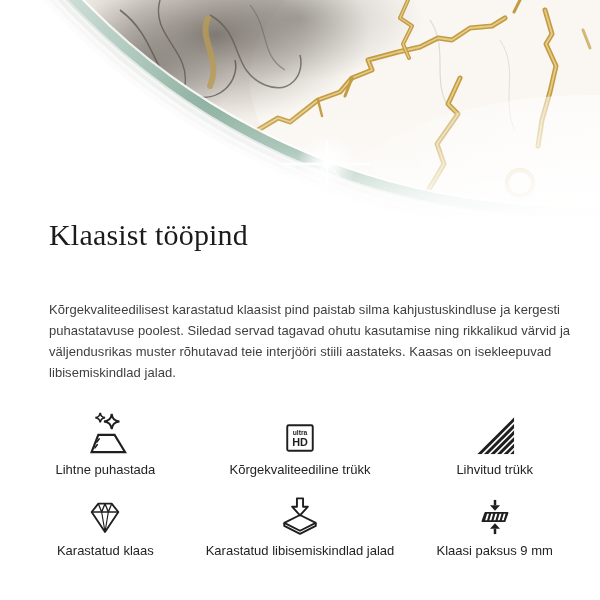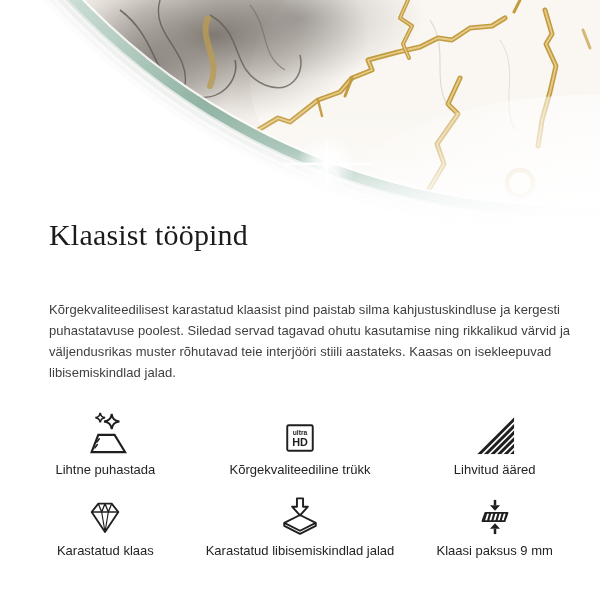--- a/index.html
+++ b/index.html
@@ -185,21 +185,21 @@
           <g clip-path="url(#triclip)" stroke="#1f1f1f" stroke-width="3.4">
             <path d="M4 48 L48 4"></path>
             <path d="M11.5 48 L48 11.5"></path>
             <path d="M19 48 L48 19"></path>
             <path d="M26.5 48 L48 26.5"></path>
             <path d="M34 48 L48 34"></path>
             <path d="M41.5 48 L48 41.5"></path>
           </g>
         </svg>
       </div>
-      <div class="flabel">Lihvitud ääred</div>
+      <div class="flabel">Lihvitud trükk</div>
     </div>
 
   </div>
 
   <div class="frow second">
 
     <div class="cell">
       <div class="ibox">
         <svg width="40" height="40" viewBox="0 0 48 48" fill="none" stroke="#1f1f1f" stroke-linejoin="round">
           <path d="M8 18 L16 8 L32 8 L40 18 L24 42 Z" stroke-width="2.2"></path>

